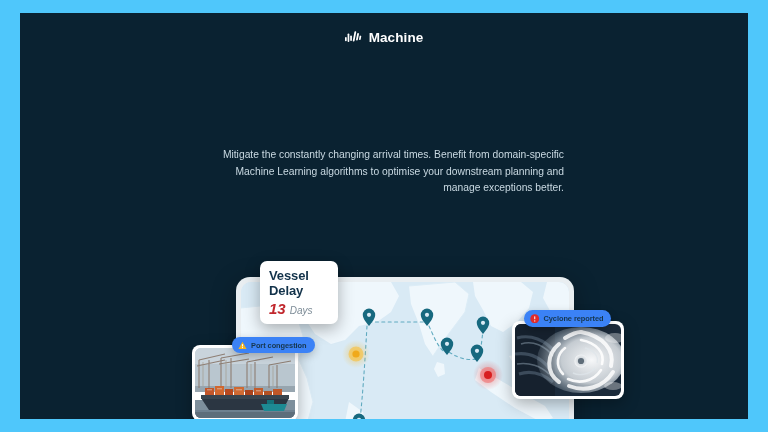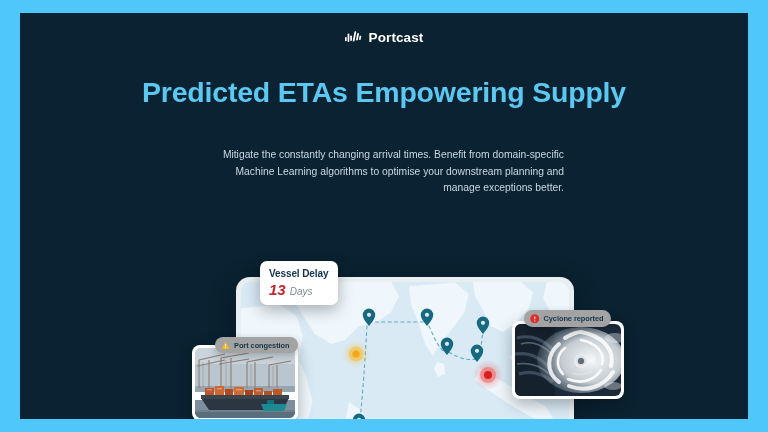--- a/index.html
+++ b/index.html
@@ -110,21 +110,21 @@
   
   #vessel-delay-card {
     left: 240px;
     top: 248px;
     width: 78px;
     padding: 7px 9px 8px 9px;
     border-radius: 7px;
   }
   #vessel-delay-title {
     color: #12324a;
-    font-size: 10px;
+    font-size: 13px;
     font-weight: bold;
     letter-spacing: -.1px;
   }
   #vessel-delay-value-row {
     margin-top: 3px;
     display: flex;
     align-items: flex-end;
     gap: 4px;
     font-style: italic;
   }
@@ -154,33 +154,33 @@
 
   #port-card { left: 172px; top: 332px; width: 106px; height: 76px; }
   #cyclone-card { left: 492px; top: 308px; width: 112px; height: 78px; }
 
   
   .pill {
     position: absolute;
     display: flex;
     align-items: center;
     gap: 4px;
-    background: #a3a3a3;
+    background: #3b82f6;
     border-radius: 20px;
     padding: 3.5px 8px 3.5px 6px;
     box-shadow: 0 3px 9px rgba(0,0,0,.22);
     white-space: nowrap;
   }
   .pill-text {
     color: #16364d;
     font-size: 7.4px;
     font-weight: bold;
     letter-spacing: -.05px;
   }
-  #port-pill { left: 23px; top: -8px; justify-content: space-between; }
+  #port-pill { left: 40px; top: -8px; justify-content: space-between; }
   #cyclone-pill { left: 12px; top: -11px; }
 
   .pill-icon { display: block; flex: 0 0 auto; }
 
   
 </style>
 </head>
 <body>
 
 <div id="frame">
@@ -190,25 +190,24 @@
       <span>
         <svg id="brand-mark" width="17" height="15" viewBox="0 0 17 15" aria-hidden="true">
           <rect x="0" y="7" width="1.7" height="4.2" rx=".8" fill="#ffffff"></rect>
           <rect x="2.6" y="3.4" width="1.7" height="8.6" rx=".8" fill="#ffffff"></rect>
           <rect x="5.2" y="5.4" width="1.7" height="5.6" rx=".8" fill="#ffffff"></rect>
           <rect x="8.6" y="1.2" width="1.8" height="10.4" rx=".9" fill="#ffffff" transform="rotate(11 9.5 6.4)"></rect>
           <rect x="11.6" y="3.0" width="1.8" height="7.6" rx=".9" fill="#ffffff" transform="rotate(11 12.5 6.8)"></rect>
           <rect x="14.3" y="5.6" width="1.7" height="4.4" rx=".8" fill="#ffffff" transform="rotate(11 15.1 7.8)"></rect>
         </svg>
       </span>
-      <span id="brand-name">Portcast</span>
+      <span id="brand-name">Machine</span>
     </div>
 
     <h1 id="headline">
-      <span class="l1">Predicted ETAs Empowering Supply</span>
     </h1>
 
     <p id="subhead">Mitigate the constantly changing arrival times. Benefit from domain-specific Machine Learning algorithms to optimise your downstream planning and manage exceptions better.</p>
 
     <div id="device">
       <div id="map">
         <svg viewBox="0 0 328 163" preserveAspectRatio="none" aria-hidden="true">
           <defs>
             <radialGradient id="pulseAmber" cx="50%" cy="50%" r="50%">
               <stop offset="0%" stop-color="#f5b41f" stop-opacity=".55"></stop>

